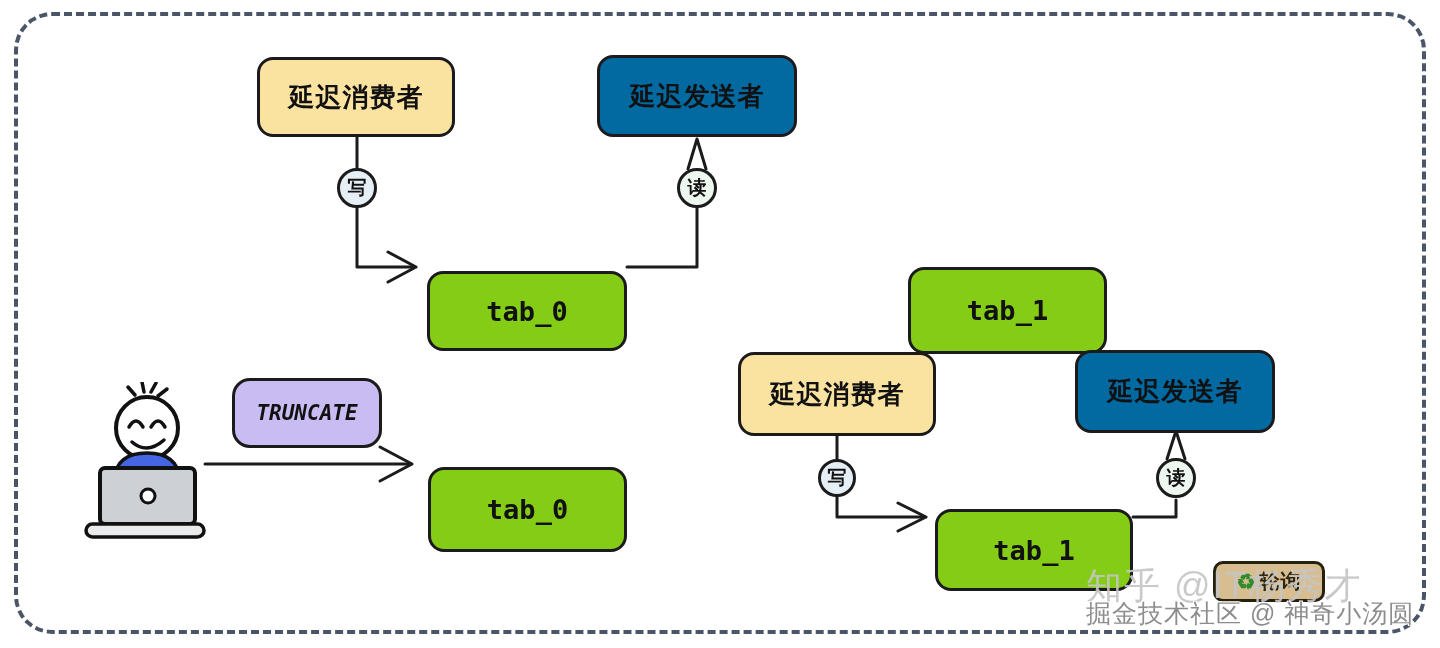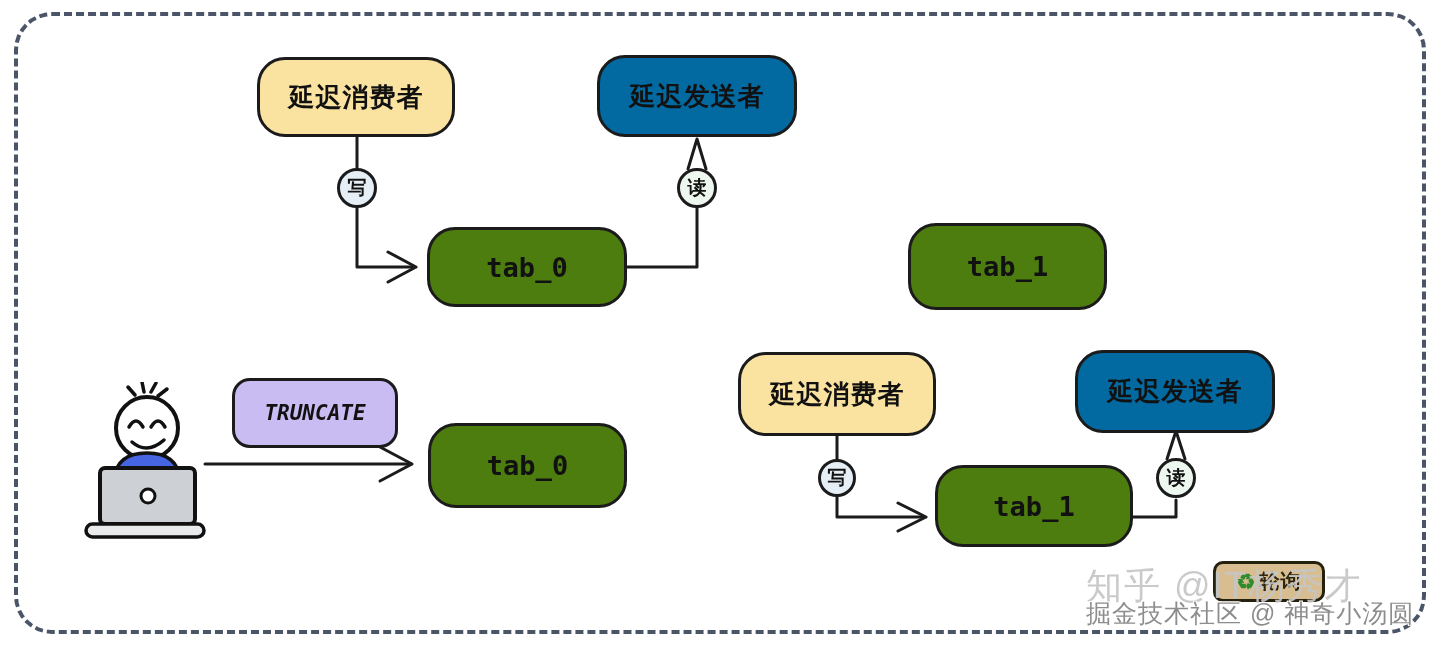--- a/index.html
+++ b/index.html
@@ -6,27 +6,27 @@
   #stage{
     position:relative;width:1440px;height:648px;background:#ffffff;
     overflow:hidden;font-family:"Liberation Sans",sans-serif;
   }
   .frame{
     position:absolute;left:14px;top:12px;right:14px;bottom:14px;
     border:4px dashed #4a5568;border-radius:38px;pointer-events:none;
   }
   .box{
     position:absolute;box-sizing:border-box;
-    border:3px solid #1b1b1b;border-radius:28px;
+    border:3px solid #1b1b1b;border-radius:16px;
     display:flex;align-items:center;justify-content:center;
     font-weight:bold;font-size:26px;color:#111;letter-spacing:1px;
   }
   .yellow{background:#fae2a0;}
   .pink{background:#0369a1;}
-  .green{background:#4d7c0f;}
+  .green{background:#84cc16;margin-top:44px;}
   .purple{background:#c9bcf2;}
   .mono{
     font-family:"DejaVu Sans Mono",monospace;font-weight:600;font-size:27px;
     letter-spacing:0;
   }
   .truncate-label{
     font-family:"DejaVu Sans Mono",monospace;font-weight:700;font-size:21px;
     font-style:italic;letter-spacing:0;
   }
   .circle{
@@ -97,21 +97,21 @@
     <span>读</span>
   </div>
   <div class="box green" style="left:427px;top:227px;width:200px;height:80px;">
     <span class="mono">tab_0</span>
   </div>
 
   <div class="box green" style="left:908px;top:223px;width:199px;height:87px;">
     <span class="mono">tab_1</span>
   </div>
 
-  <div class="box purple" style="left:232px;top:378px;width:166px;height:70px;border-radius:18px;justify-content:center;">
+  <div class="box purple" style="left:232px;top:378px;width:150px;height:70px;border-radius:18px;justify-content:center;">
     <span class="truncate-label">TRUNCATE</span>
   </div>
   <div class="box green" style="left:428px;top:423px;width:199px;height:85px;">
     <span class="mono">tab_0</span>
   </div>
 
   <svg class="person" width="132" height="160" viewBox="0 0 132 160">
     <g stroke="#111" stroke-linecap="round" fill="none" stroke-width="3.5">
 
       <path d="M57 13 L50 5"></path>

